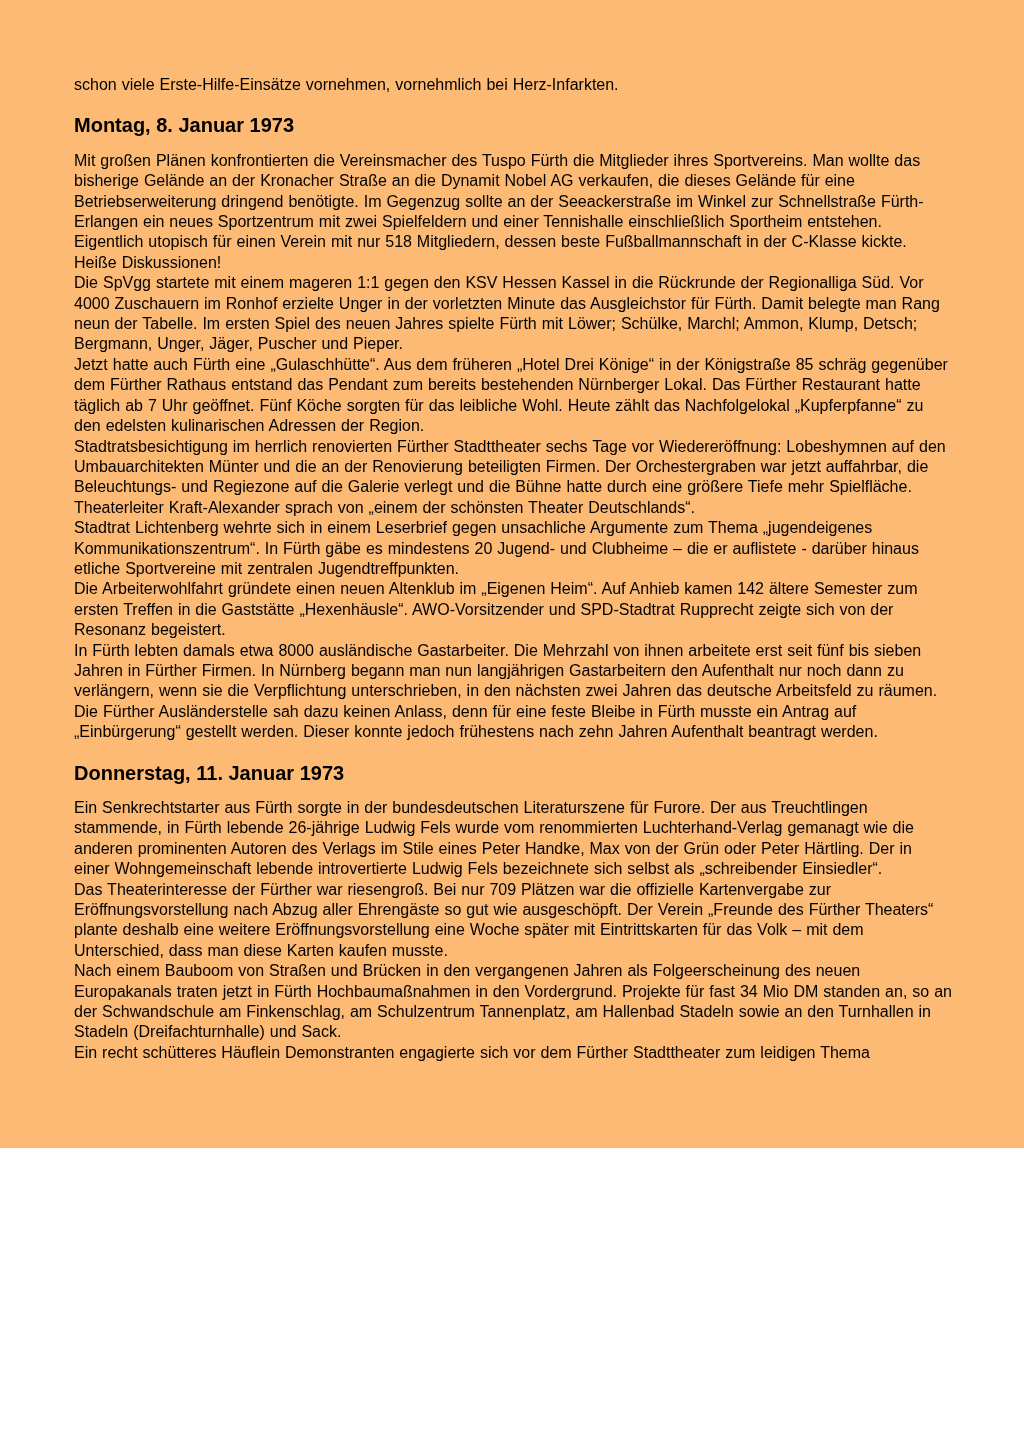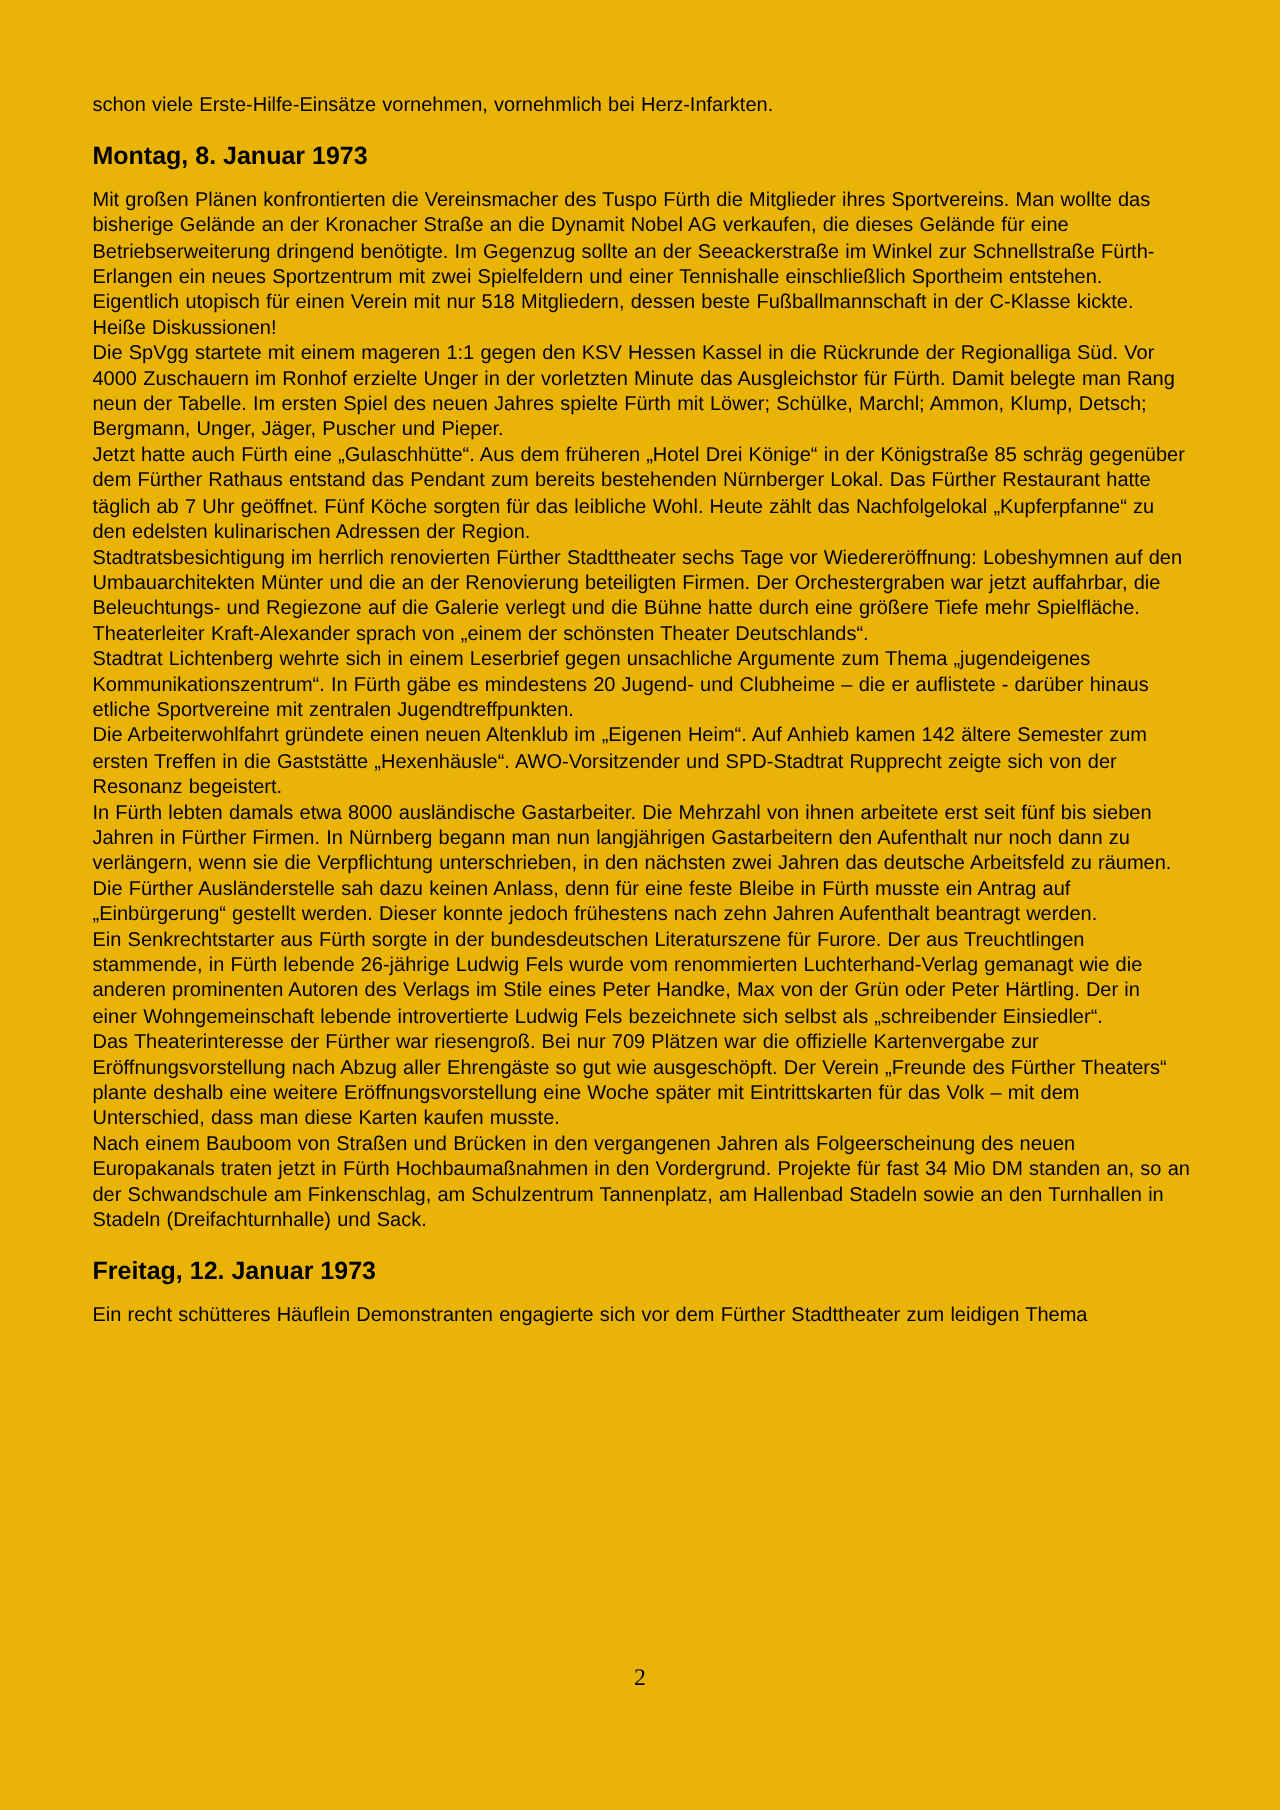--- a/index.html
+++ b/index.html
@@ -3,22 +3,22 @@
 <meta charset="utf-8">
 <style>
   html, body {
     margin: 0;
     padding: 0;
     background: #ffffff;
   }
   .page {
     position: relative;
     width: 1024px;
-    height: 1448px;
-    background: #eab308;
+    height: 1148px;
+    background: #fdba74;
     color: #000000;
     font-family: "Liberation Sans", sans-serif;
     overflow: hidden;
   }
   .content {
     position: absolute;
     left: 74px;
     top: 75px;
     width: 878px;
   }
@@ -73,29 +73,29 @@
   </section>
 
   <section class="day-section">
     <div class="day-paragraphs">
             <p class="body-paragraph">Die Arbeiterwohlfahrt gründete einen neuen Altenklub im „Eigenen Heim“. Auf Anhieb kamen 142 ältere Semester zum ersten Treffen in die Gaststätte „Hexenhäusle“. AWO-Vorsitzender und SPD-Stadtrat Rupprecht zeigte sich von der Resonanz begeistert.</p>
             <p class="body-paragraph">In Fürth lebten damals etwa 8000 ausländische Gastarbeiter. Die Mehrzahl von ihnen arbeitete erst seit fünf bis sieben Jahren in Fürther Firmen. In Nürnberg begann man nun langjährigen Gastarbeitern den Aufenthalt nur noch dann zu verlängern, wenn sie die Verpflichtung unterschrieben, in den nächsten zwei Jahren das deutsche Arbeitsfeld zu räumen. Die Fürther Ausländerstelle sah dazu keinen Anlass, denn für eine feste Bleibe in Fürth musste ein Antrag auf „Einbürgerung“ gestellt werden. Dieser konnte jedoch frühestens nach zehn Jahren Aufenthalt beantragt werden.</p>
           </div>
   </section>
 
   <section class="day-section">
+    <h2 class="day-heading">Donnerstag, 11. Januar 1973</h2>
     <div class="day-paragraphs">
             <p class="body-paragraph">Ein Senkrechtstarter aus Fürth sorgte in der bundesdeutschen Literaturszene für Furore. Der aus Treuchtlingen stammende, in Fürth lebende 26-jährige Ludwig Fels wurde vom renommierten Luchterhand-Verlag gemanagt wie die anderen prominenten Autoren des Verlags im Stile eines Peter Handke, Max von der Grün oder Peter Härtling. Der in einer Wohngemeinschaft lebende introvertierte Ludwig Fels bezeichnete sich selbst als „schreibender Einsiedler“.</p>
             <p class="body-paragraph">Das Theaterinteresse der Fürther war riesengroß. Bei nur 709 Plätzen war die offizielle Kartenvergabe zur Eröffnungsvorstellung nach Abzug aller Ehrengäste so gut wie ausgeschöpft. Der Verein „Freunde des Fürther Theaters“ plante deshalb eine weitere Eröffnungsvorstellung eine Woche später mit Eintrittskarten für das Volk – mit dem Unterschied, dass man diese Karten kaufen musste.</p>
             <p class="body-paragraph">Nach einem Bauboom von Straßen und Brücken in den vergangenen Jahren als Folgeerscheinung des neuen Europakanals traten jetzt in Fürth Hochbaumaßnahmen in den Vordergrund. Projekte für fast 34 Mio DM standen an, so an der Schwandschule am Finkenschlag, am Schulzentrum Tannenplatz, am Hallenbad Stadeln sowie an den Turnhallen in Stadeln (Dreifachturnhalle) und Sack.</p>
           </div>
   </section>
 
   <section class="day-section">
-    <h2 class="day-heading">Freitag, 12. Januar 1973</h2>
     <div class="day-paragraphs">
             <p class="body-paragraph">Ein recht schütteres Häuflein Demonstranten engagierte sich vor dem Fürther Stadttheater zum leidigen Thema</p>
           </div>
   </section>
 </div>
   </div>
   <div class="footer">
     <span class="page-number">2</span>
   </div>
 </div>

